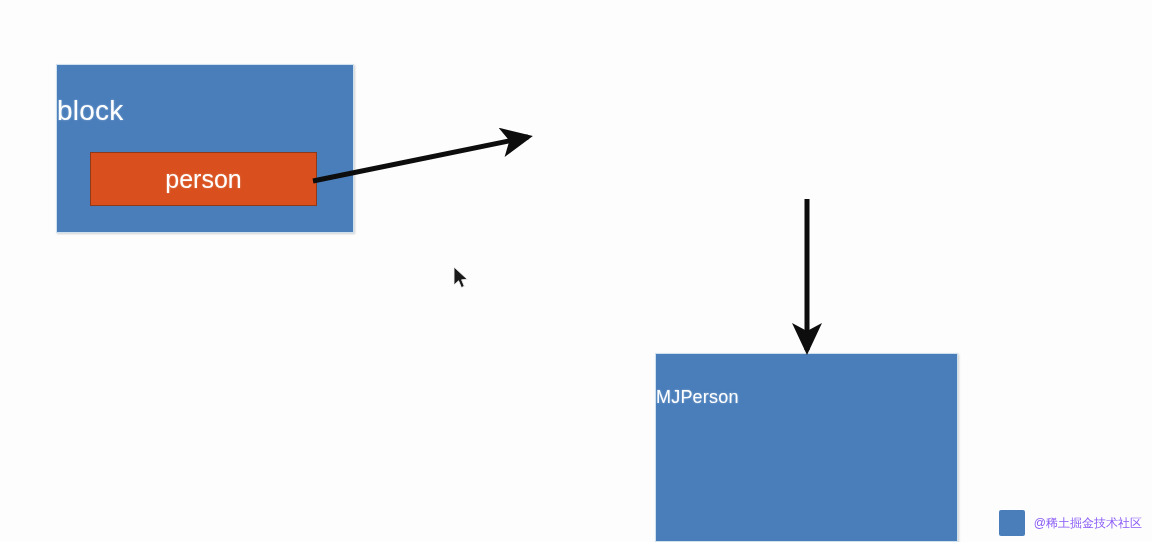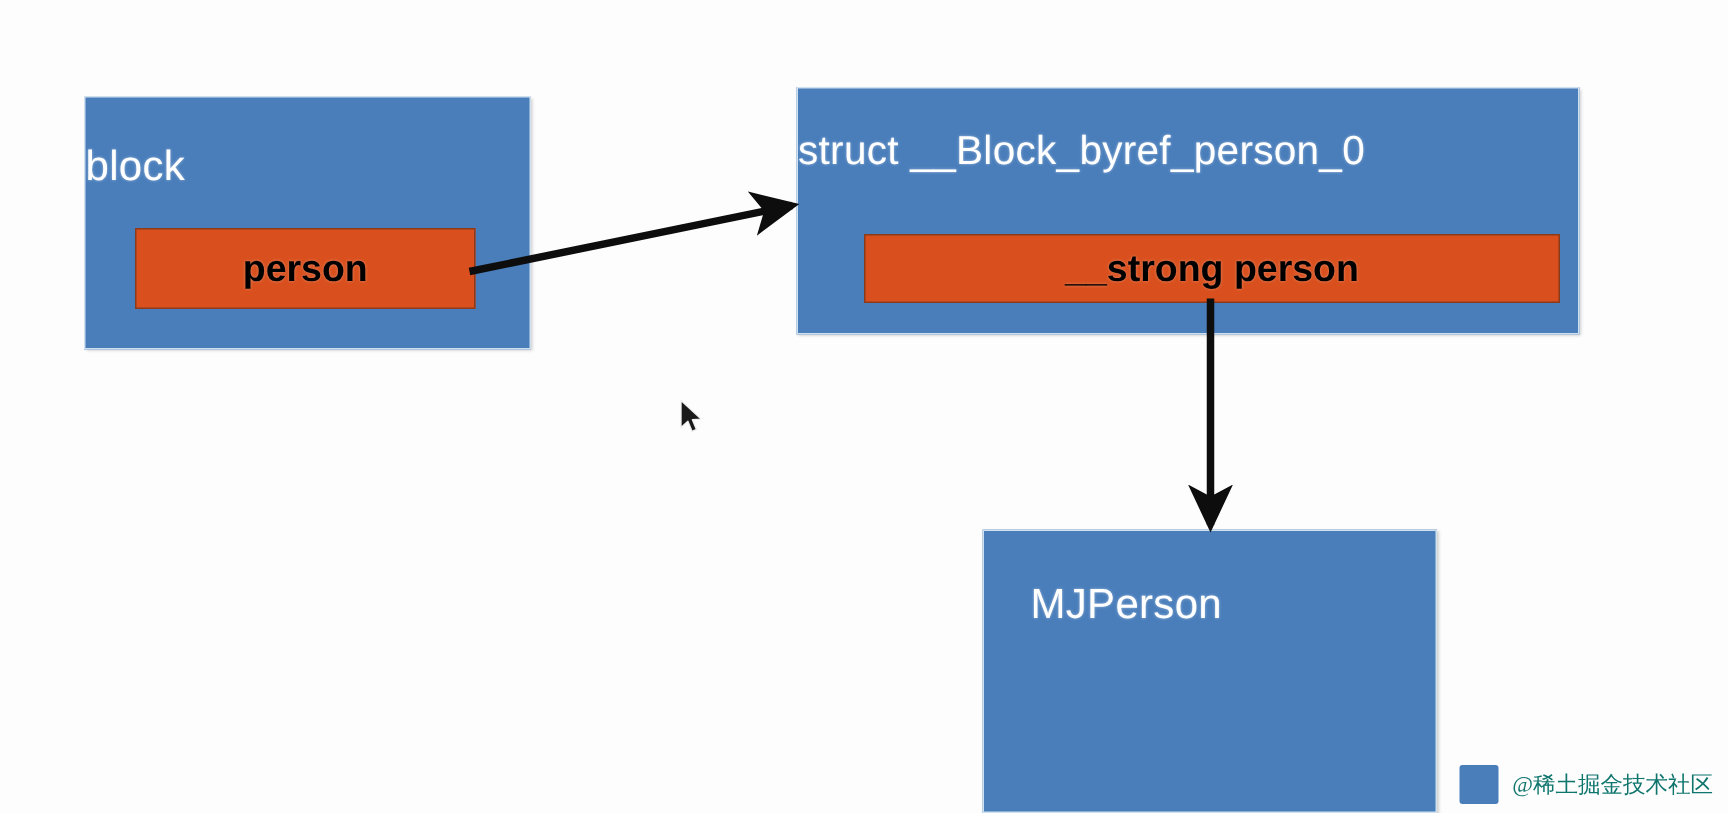--- a/index.html
+++ b/index.html
@@ -45,39 +45,38 @@
   .band {
     position: absolute;
     box-sizing: border-box;
     background: #d9501e;
     border: 1px solid #8d3a1b;
     display: flex;
     align-items: center;
     justify-content: center;
   }
   .band-label {
-    color: #000000;
+    color: #ffffff;
     white-space: nowrap;
     text-shadow: 0 0 2px rgba(255,255,255,0.35);
-    font-weight: bold;
   }
 
   
   #block-node       { left: 56px;  top: 64px;  width: 298px; height: 169px; }
   #block-title      { top: 30px;   font-size: 28px; }
   #block-person-band{ left: 33px;  top: 87px;  width: 227px; height: 54px; }
   #block-person-band .band-label { font-size: 25px; }
 
   #struct-node        { left: 531px; top: 58px; width: 522px; height: 165px; }
   #struct-title       { top: 26px;   font-size: 27px; }
   #struct-strong-band { left: 44px;  top: 97px;  width: 464px; height: 46px; }
   #struct-strong-band .band-label { font-size: 25px; }
 
   #mjperson-node  { left: 655px; top: 353px; width: 303px; height: 189px; }
-  #mjperson-title { top: 33px;   font-size: 28px; padding-left: 31px; }
+  #mjperson-title { top: 33px;   font-size: 18px; }
 
   
   #arrows {
     position: absolute;
     left: 0;
     top: 0;
     width: 1152px;
     height: 542px;
     pointer-events: none;
   }
@@ -100,44 +99,38 @@
     align-items: center;
     gap: 9px;
   }
   #watermark-logo {
     width: 26px;
     height: 26px;
     background: #4a7ebb;
     border-radius: 2px;
   }
   #watermark-text {
-    font-size: 15px;
-    color: #0f766e;
-    font-family: Liberation Serif, serif;
+    font-size: 12px;
+    color: #8b5cf6;
+    font-family: Liberation Sans, sans-serif;
     white-space: nowrap;
   }
 </style>
 </head>
 <body>
 
 <div id="canvas">
 
   <div id="block-node" class="node">
     <div id="block-title" class="node-title">block</div>
     <div id="block-person-band" class="band">
       <span class="band-label">person</span>
     </div>
   </div>
 
-  <div id="struct-node" class="node">
-    <div id="struct-title" class="node-title">struct __Block_byref_person_0</div>
-    <div id="struct-strong-band" class="band">
-      <span class="band-label">__strong person</span>
-    </div>
-  </div>
 
   <div id="mjperson-node" class="node">
     <div id="mjperson-title" class="node-title">MJPerson</div>
   </div>
 
   <svg id="arrows" viewBox="0 0 1152 542" xmlns="http://www.w3.org/2000/svg">
     <defs>
       <marker id="head" markerWidth="7" markerHeight="7" refX="5.4" refY="3" orient="auto" markerUnits="strokeWidth">
         <path d="M0,0 L6.4,3 L0,6 L1.6,3 Z" fill="#0d0d0d"></path>
       </marker>

